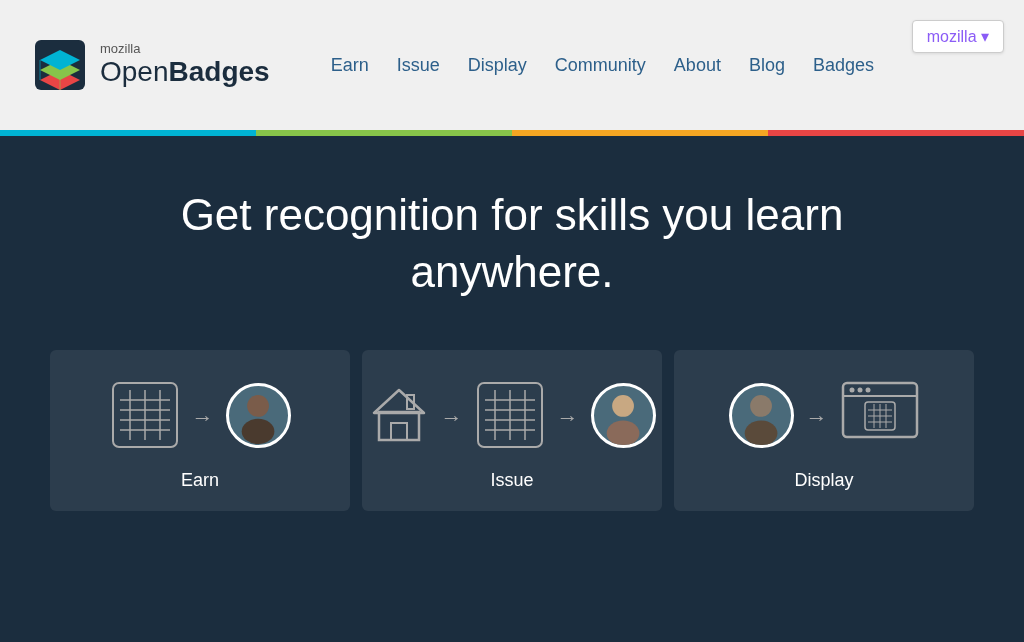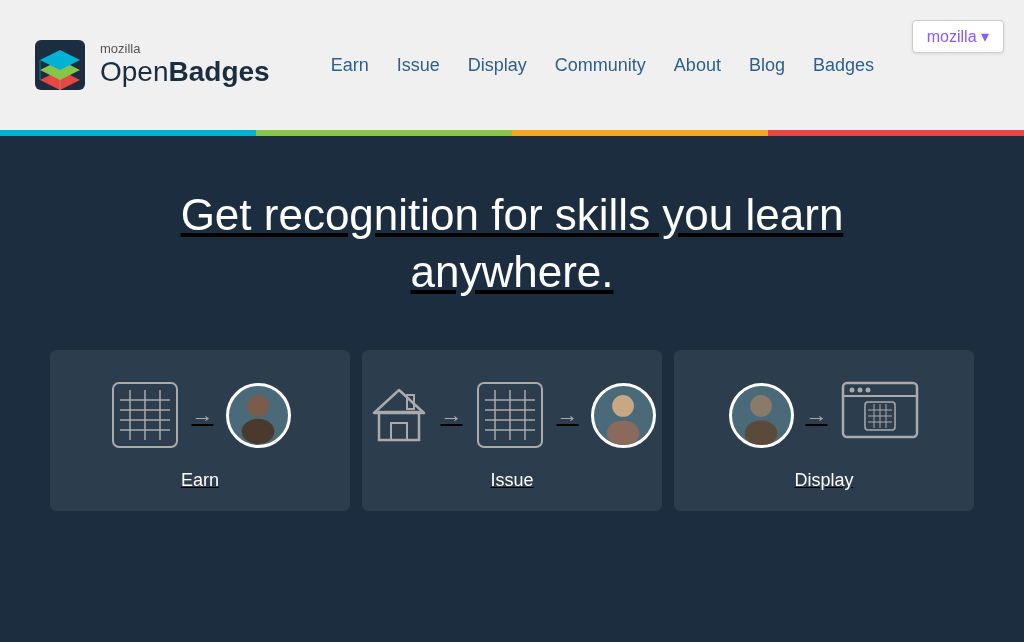--- a/index.html
+++ b/index.html
@@ -84,21 +84,20 @@
       height: 6px;
       display: flex;
     }
     .bar-segment { flex: 1; }
 
     
     #hero {
       background: #1b2d3e;
       padding: 50px 20px 40px;
       text-align: center;
-      text-decoration: underline;
     }
 
     #hero-title {
       font-size: 44px;
       font-weight: 300;
       color: white;
       line-height: 1.3;
       max-width: 750px;
       margin: 0 auto 50px;
     }

